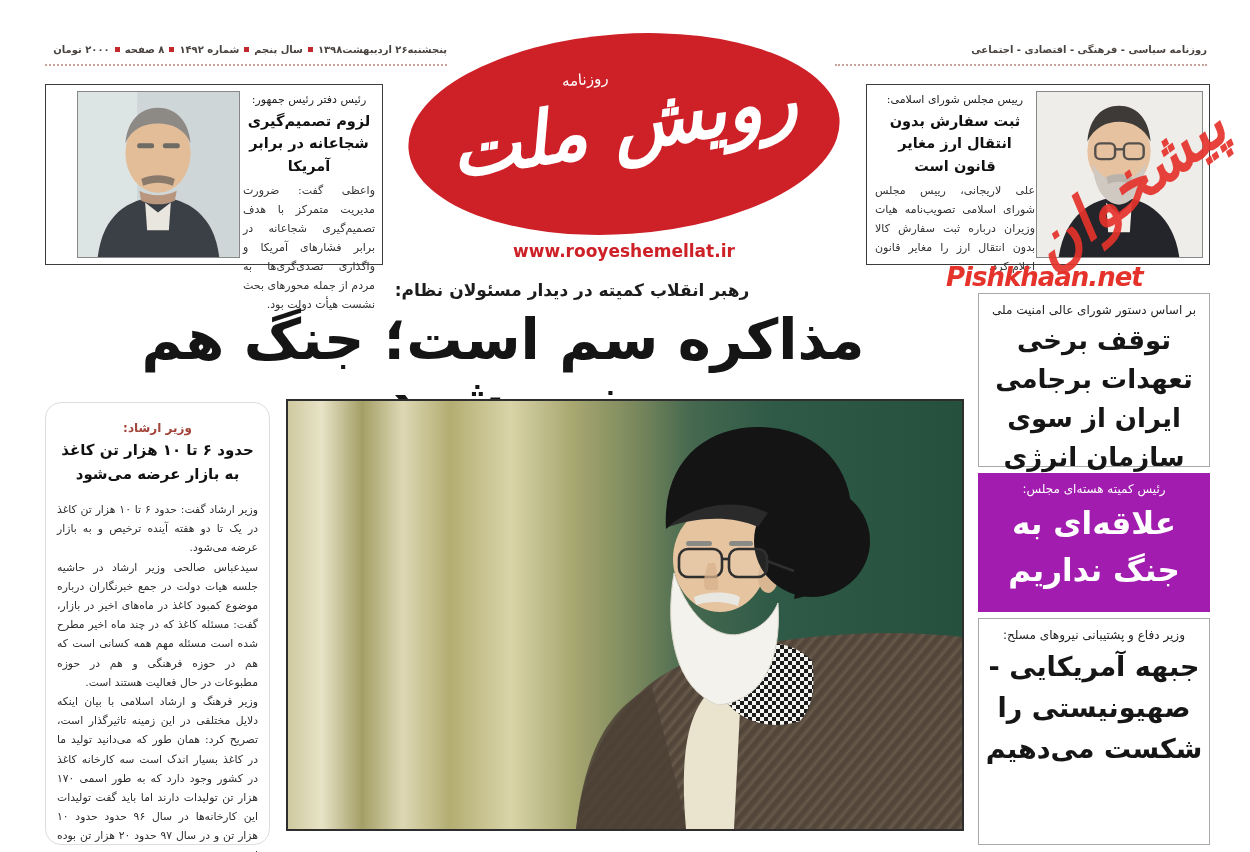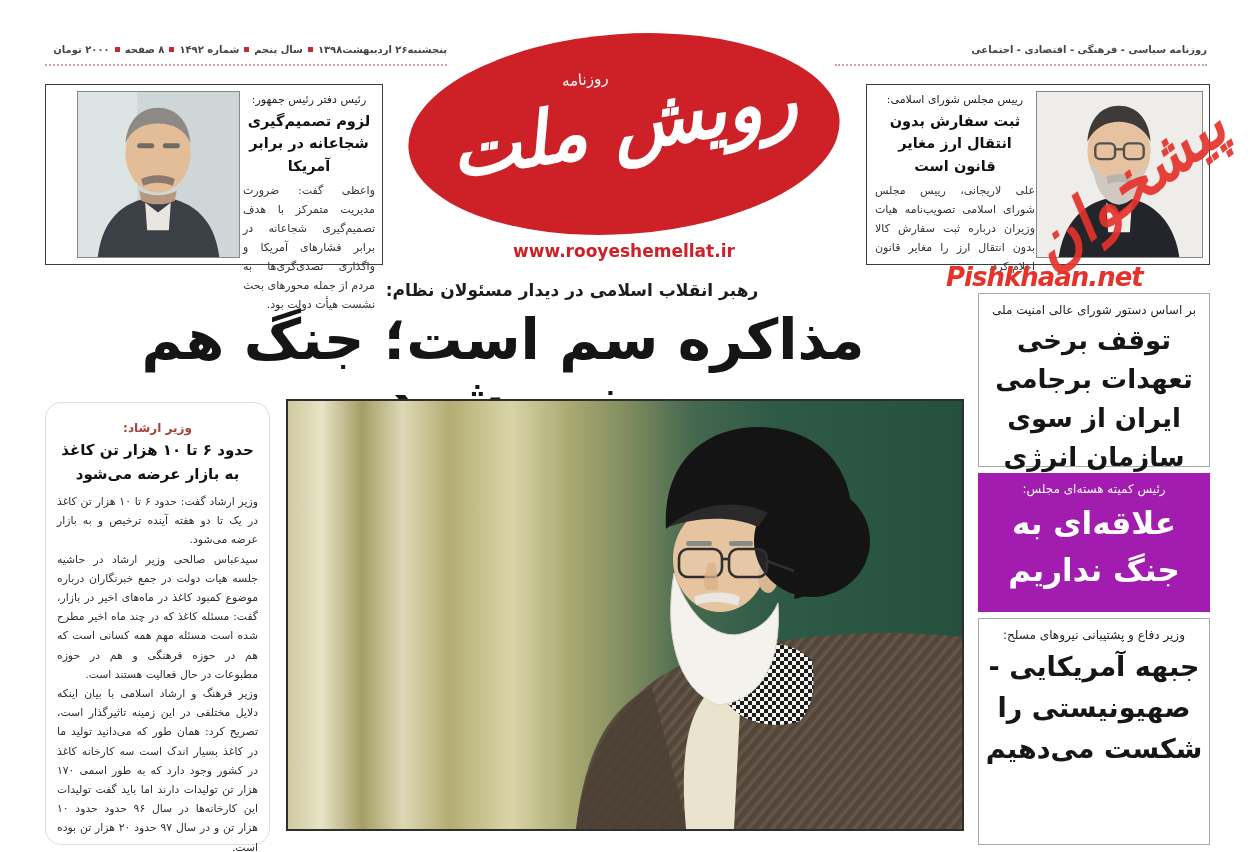--- a/index.html
+++ b/index.html
@@ -47,21 +47,21 @@
   .rc1 .rc-title { font-size:26px; font-weight:bold; color:#161616; line-height:1.5; margin-top:2px; }
   .rc2 { top:473px; height:139px; background:#a21caf; }
   .rc2 .kicker { color:#fff; }
   .rc2 .rc-title { font-size:31px; font-weight:bold; color:#fff; line-height:1.5; margin-top:1px; }
   .rc3 { top:618px; height:227px; border:1px solid #a9a9a9; background:#fff; }
   .rc3 .rc-title { font-size:27px; font-weight:bold; color:#161616; line-height:1.52; margin-top:2px; }
 
   
   .lc { position:absolute; left:45px; top:402px; width:225px; height:443px; border:1px solid #ddd; border-radius:16px; background:#fff; padding:18px 11px; direction:rtl; }
   .lc-kicker { font-size:12px; font-weight:bold; color:#a3453a; text-align:center; margin-bottom:3px; }
-  .lc-title { font-size:15px; font-weight:bold; color:#111; text-align:center; line-height:1.6; margin-bottom:6px; }
+  .lc-title { font-size:15px; font-weight:bold; color:#111; text-align:center; line-height:1.6; margin-bottom:14px; }
   .lc-body { font-size:10.8px; color:#2e2e2e; text-align:justify; line-height:1.78; white-space:pre-line; }
 
   
   .photo-frame { position:absolute; left:286px; top:399px; width:678px; height:432px; border:2px solid #2e2e2e; background:#fff; }
   .photo-frame svg { display:block; width:100%; height:100%; }
 </style>
 </head>
 <body>
 
 <div class="page">
@@ -119,21 +119,21 @@
     <div class="txt">
       <div class="kicker">رییس مجلس شورای اسلامی:</div>
       <div class="n-title">ثبت سفارش بدون انتقال ارز مغایر قانون است</div>
       <div class="n-body">علی لاریجانی، رییس مجلس شورای اسلامی تصویب‌نامه هیات وزیران درباره ثبت سفارش کالا بدون انتقال ارز را مغایر قانون اعلام کرد.</div>
     </div>
   </div>
 
   <div class="wm-fa">پیشخوان</div>
   <div class="wm-en">Pishkhaan.net</div>
 
-  <div class="lead-kicker">رهبر انقلاب اسلامی در دیدار مسئولان نظام:</div>
+  <div class="lead-kicker">رهبر انقلاب کمیته در دیدار مسئولان نظام:</div>
   <div class="headline">مذاکره سم است؛ جنگ هم نمی‌شود</div>
 
   <div class="rc rc1">
     <div class="kicker">بر اساس دستور شورای عالی امنیت ملی</div>
     <div class="rc-title">توقف برخی تعهدات برجامی ایران از سوی سازمان انرژی اتمی آغاز شد</div>
   </div>
   <div class="rc rc2">
     <div class="kicker">رئیس کمیته هسته‌ای مجلس:</div>
     <div class="rc-title">علاقه‌ای به جنگ نداریم</div>
   </div>

